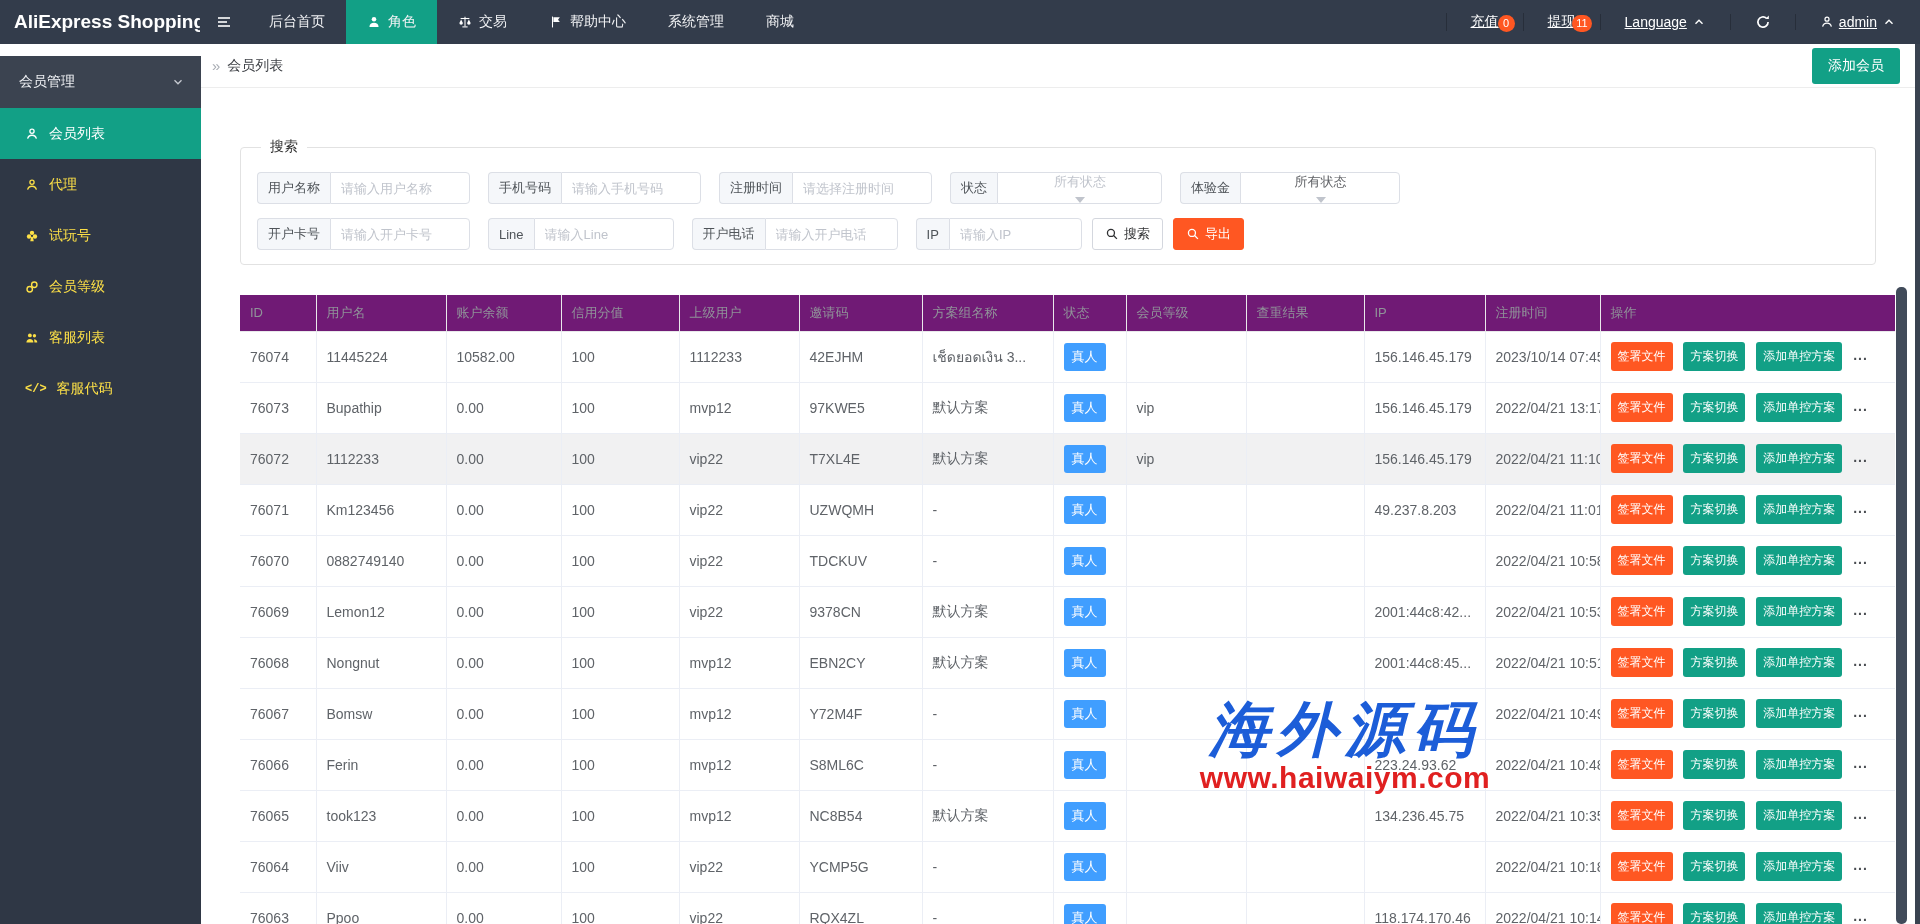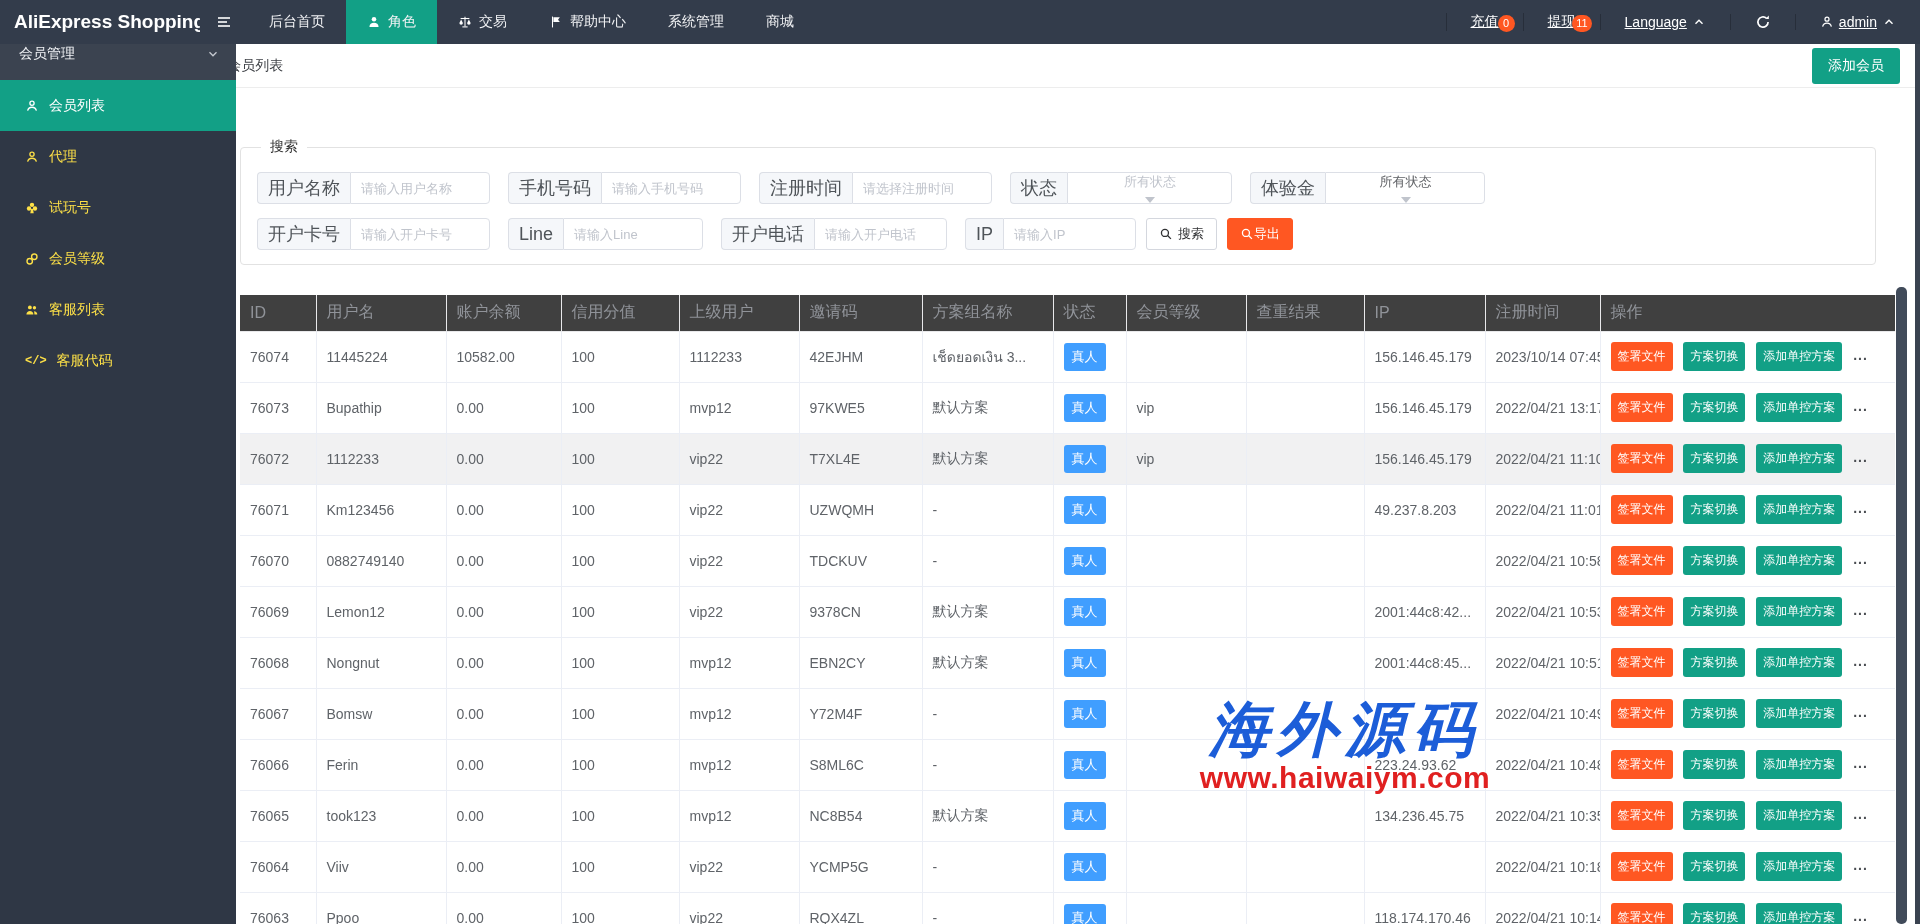--- a/index.html
+++ b/index.html
@@ -13,55 +13,55 @@
   .topnav { display:flex; align-items:stretch; }
   .nav-item { display:flex; align-items:center; gap:7px; padding:0 21px; font-size:14px; color:#f2f3f5; cursor:pointer; white-space:nowrap; }
   .nav-item.active { background:#12a086; }
   .topbar-right { margin-left:auto; display:flex; align-items:center;text-decoration:underline; }
   .tr-item { position:relative; display:flex; align-items:center; gap:5px; padding:0 24px; font-size:14px; border-left:1px solid rgba(0,0,0,0.22); cursor:pointer; white-space:nowrap; }
   .badge { position:absolute; top:2px; right:8px; background:#ff5722; color:#fff; font-size:11px; min-width:17px; height:17px; line-height:17px; text-align:center; border-radius:9px; padding:0 4px; }
   .icon16 { width:16px; height:16px; display:block; }
   .icon14 { width:14px; height:14px; display:block; }
 
   
-  .sidebar { position:absolute; top:28px; left:0; width:236px; bottom:0; background:#2f3745; z-index:50; }
+  .sidebar { position:absolute; top:56px; left:0; width:201px; bottom:0; background:#2f3745; z-index:50; }
   .side-group-header { height:52px; display:flex; align-items:center; padding:0 16px 0 19px; background:#3b4350; color:#f0f2f5; font-size:14px; cursor:pointer; }
   .side-group-header .chev { margin-left:auto; color:#c6cad1; }
   .side-item { height:51px; display:flex; align-items:center; gap:10px; padding-left:25px; color:#fde047; font-size:14px; cursor:pointer; }
   .side-item.active { background:#12a086; color:#fff; }
   .code-glyph { font-size:12px; font-weight:bold; font-family:"Liberation Mono", monospace; }
 
   
   .breadcrumb-bar { position:absolute; left:200px; top:44px; right:0; height:44px; background:#fff; border-bottom:1px solid #ededed; display:flex; align-items:center; padding:0 20px 0 12px; z-index:40; }
   .breadcrumb { display:flex; align-items:center; gap:7px; font-size:14px; color:#3c3f44; }
   .crumb-icon { color:#a9adb4; font-size:15px; }
   .add-btn { margin-left:auto; background:#12a086; color:#fff; border:none; border-radius:3px; padding:9px 16px; font-size:14px; cursor:pointer; }
 
   
   .main { position:absolute; left:200px; top:88px; right:0; bottom:0; background:#fff; padding:0 25px 0 40px; overflow:hidden; }
 
   fieldset.search { margin-top:50px; margin-right:19px; border:1px solid #e2e2e2; border-radius:4px; padding:16px 16px 14px 16px; }
   fieldset.search legend { font-size:14px; color:#333; padding:0 9px; margin-left:4px; }
   .sf-row { display:flex; align-items:center; gap:18px; }
   .sf-row + .sf-row { margin-top:14px; }
   .igroup { display:inline-flex; height:32px; }
-  .ilabel { display:flex; align-items:center; padding:0 10px; background:#f5f7fa; border:1px solid #dcdfe6; border-right:none; border-radius:4px 0 0 4px; font-size:18px; color:#4f5459; white-space:nowrap; }
+  .ilabel { display:flex; align-items:center; padding:0 10px; background:#f5f7fa; border:1px solid #dcdfe6; border-right:none; border-radius:4px 0 0 4px; font-size:13px; color:#4f5459; white-space:nowrap; }
   .igroup input { width:140px; height:32px; border:1px solid #dcdfe6; border-radius:0 4px 4px 0; padding:0 10px; font-size:13px; color:#606266; outline:none; }
   .igroup input::placeholder { color:#c0c4cc; }
   .select-box { display:flex; align-items:center; justify-content:space-between; width:165px; height:32px; border:1px solid #dcdfe6; border-radius:0 4px 4px 0; padding:0 9px 0 10px; font-size:13px; background:#fff; cursor:pointer;flex-direction:column; }
   .select-box .val { color:#606266; }
   .select-box .val.muted { color:#c0c4cc; }
   .caret-down { width:0; height:0; border-left:5px solid transparent; border-right:5px solid transparent; border-top:6px solid #c0c4cc; }
   .btn-plain { height:32px; display:inline-flex; align-items:center; gap:5px; padding:0 12px; background:#fff; border:1px solid #d4d7de; border-radius:3px; font-size:13px; color:#303133; cursor:pointer; }
-  .btn-export { height:32px; display:inline-flex; align-items:center; padding:0 12px; background:#ff5722; border:1px solid #ff5722; border-radius:3px; font-size:13px; color:#fff; cursor:pointer; }
+  .btn-export { height:32px; display:inline-flex; align-items:center; gap:5px; padding:0 12px; background:#ff5722; border:1px solid #ff5722; border-radius:3px; font-size:13px; color:#fff; cursor:pointer; }
 
   
   .table-wrap { margin-top:30px; position:relative; }
   table.data { width:100%; border-collapse:collapse; table-layout:fixed; }
-  table.data th { height:36px; background:#404040; color:#909399; font-size:16px; font-weight:normal; text-align:left; padding:0 10px; border-right:1px solid #e9e9eb; border-bottom:1px solid #e9e9eb; white-space:nowrap; overflow:hidden; }
+  table.data th { height:36px; background:#701a75; color:#909399; font-size:13px; font-weight:normal; text-align:left; padding:0 10px; border-right:1px solid #e9e9eb; border-bottom:1px solid #e9e9eb; white-space:nowrap; overflow:hidden; }
   table.data th:last-child { border-right:none; }
   table.data td { height:51px; padding:0 10px; font-size:14px; color:#5f6368; border-right:1px solid #ebeef5; border-bottom:1px solid #ebeef5; white-space:nowrap; overflow:hidden; background:#fff; }
   table.data td:last-child { border-right:none; }
   tr.hl td { background:#f1f1f2; }
   .col-op { border-left:1px solid #e4e7ed !important; }
   .badge-real { display:inline-block; background:#409eff; color:#fff; font-size:13px; padding:5px 8px; border-radius:3px; cursor:pointer; }
   .mini-btn { border:none; color:#fff; font-size:12px; padding:6px 7px; border-radius:3px; margin-right:7px; cursor:pointer; white-space:nowrap; }
   .btn-sign { background:#ff5722; }
   .btn-teal { background:#12a086; }
   .more-dots { color:#4a4d52; font-weight:bold; letter-spacing:1px; cursor:pointer; font-size:14px; }

